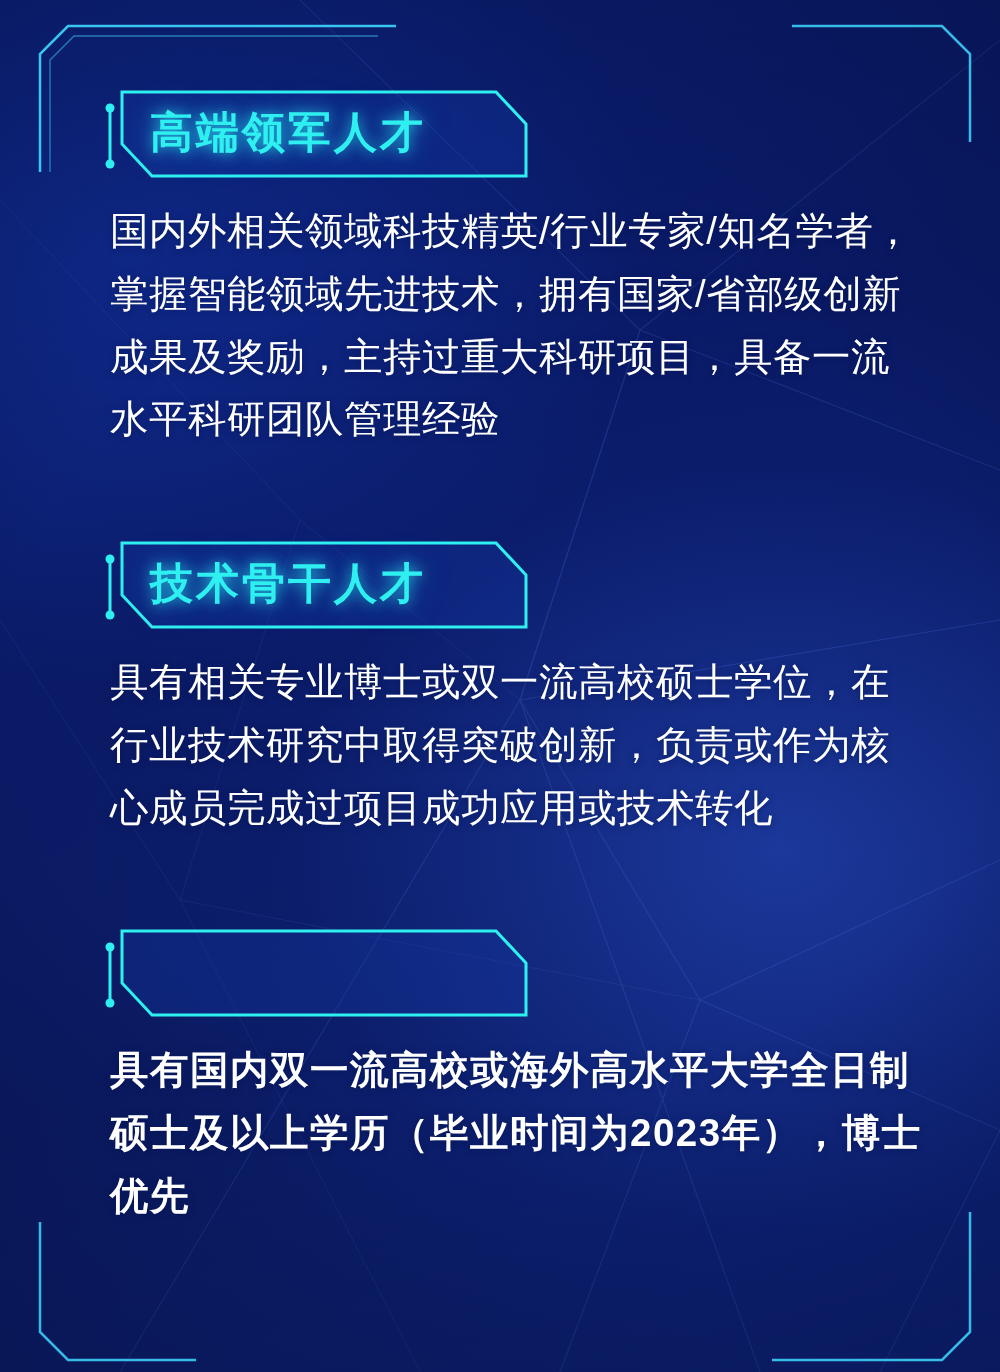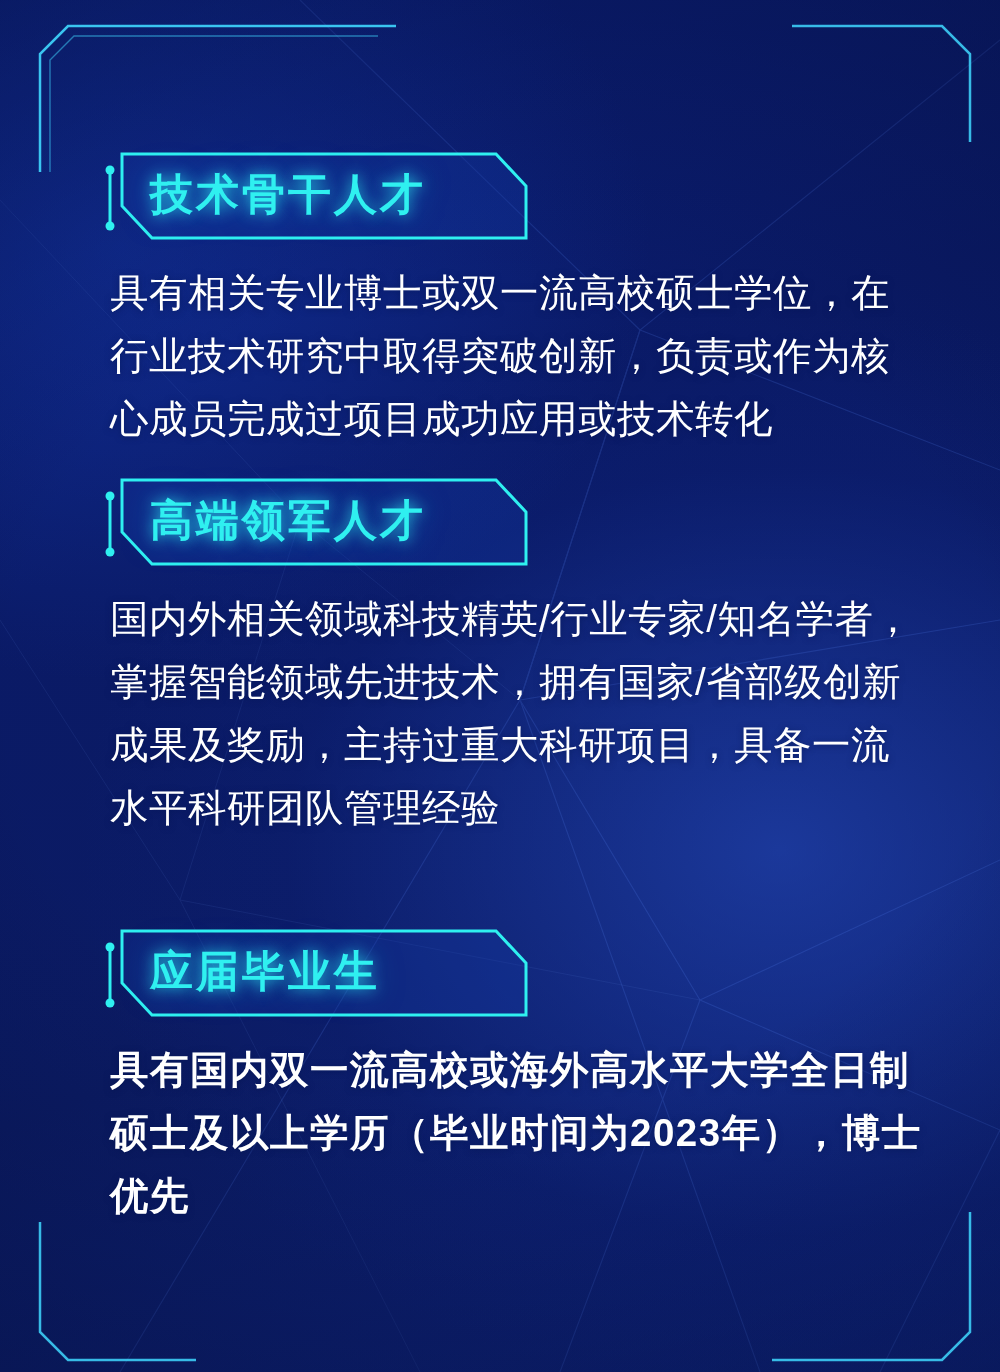--- a/index.html
+++ b/index.html
@@ -161,52 +161,51 @@
 </svg>
 
 <svg class="frame frame-br" viewBox="0 0 200 150">
   <g fill="none" stroke="#3fd8ff" stroke-width="2.5" opacity="0.85">
     <path d="M198 0 L198 120 L170 148 L0 148"></path>
   </g>
 </svg>
 
 <main class="content">
 
+  <section class="section sec-1">
+    <div class="tag-wrap">
+      <svg class="tag-svg" width="430" height="96" viewBox="0 0 430 96">
+        <path d="M18 6 L392 6 L422 38 L422 90 L48 90 L18 58 Z" fill="rgba(20,60,170,0.30)" stroke="#2ff0f0" stroke-width="3"></path>
+        <path d="M6 22 L6 78" stroke="#2ff0f0" stroke-width="3" fill="none"></path>
+        <circle cx="6" cy="22" r="4.5" fill="#2ff0f0"></circle>
+        <circle cx="6" cy="78" r="4.5" fill="#2ff0f0"></circle>
+      </svg>
+      <span class="tag-label">高端领军人才</span>
+    </div>
+    <p class="body-text">国内外相关领域科技精英/行业专家/知名学者，掌握智能领域先进技术，拥有国家/省部级创新成果及奖励，主持过重大科研项目，具备一流水平科研团队管理经验</p>
+  </section>
+
   <section class="section sec-2">
     <div class="tag-wrap">
       <svg class="tag-svg" width="430" height="96" viewBox="0 0 430 96">
         <path d="M18 6 L392 6 L422 38 L422 90 L48 90 L18 58 Z" fill="rgba(20,60,170,0.30)" stroke="#2ff0f0" stroke-width="3"></path>
         <path d="M6 22 L6 78" stroke="#2ff0f0" stroke-width="3" fill="none"></path>
         <circle cx="6" cy="22" r="4.5" fill="#2ff0f0"></circle>
         <circle cx="6" cy="78" r="4.5" fill="#2ff0f0"></circle>
       </svg>
       <span class="tag-label">技术骨干人才</span>
     </div>
     <p class="body-text">具有相关专业博士或双一流高校硕士学位，在行业技术研究中取得突破创新，负责或作为核心成员完成过项目成功应用或技术转化</p>
   </section>
 
-  <section class="section sec-1">
-    <div class="tag-wrap">
-      <svg class="tag-svg" width="430" height="96" viewBox="0 0 430 96">
-        <path d="M18 6 L392 6 L422 38 L422 90 L48 90 L18 58 Z" fill="rgba(20,60,170,0.30)" stroke="#2ff0f0" stroke-width="3"></path>
-        <path d="M6 22 L6 78" stroke="#2ff0f0" stroke-width="3" fill="none"></path>
-        <circle cx="6" cy="22" r="4.5" fill="#2ff0f0"></circle>
-        <circle cx="6" cy="78" r="4.5" fill="#2ff0f0"></circle>
-      </svg>
-      <span class="tag-label">高端领军人才</span>
-    </div>
-    <p class="body-text">国内外相关领域科技精英/行业专家/知名学者，掌握智能领域先进技术，拥有国家/省部级创新成果及奖励，主持过重大科研项目，具备一流水平科研团队管理经验</p>
-  </section>
-
   <section class="section sec-3">
     <div class="tag-wrap">
       <svg class="tag-svg" width="430" height="96" viewBox="0 0 430 96">
         <path d="M18 6 L392 6 L422 38 L422 90 L48 90 L18 58 Z" fill="rgba(20,60,170,0.30)" stroke="#2ff0f0" stroke-width="3"></path>
         <path d="M6 22 L6 78" stroke="#2ff0f0" stroke-width="3" fill="none"></path>
         <circle cx="6" cy="22" r="4.5" fill="#2ff0f0"></circle>
         <circle cx="6" cy="78" r="4.5" fill="#2ff0f0"></circle>
       </svg>
-      <span class="tag-label">应届毕业生</span>
     </div>
     <p class="body-text">具有国内双一流高校或海外高水平大学全日制硕士及以上学历（毕业时间为2023年），博士优先</p>
   </section>
 
 </main>
 
 </body></html>

